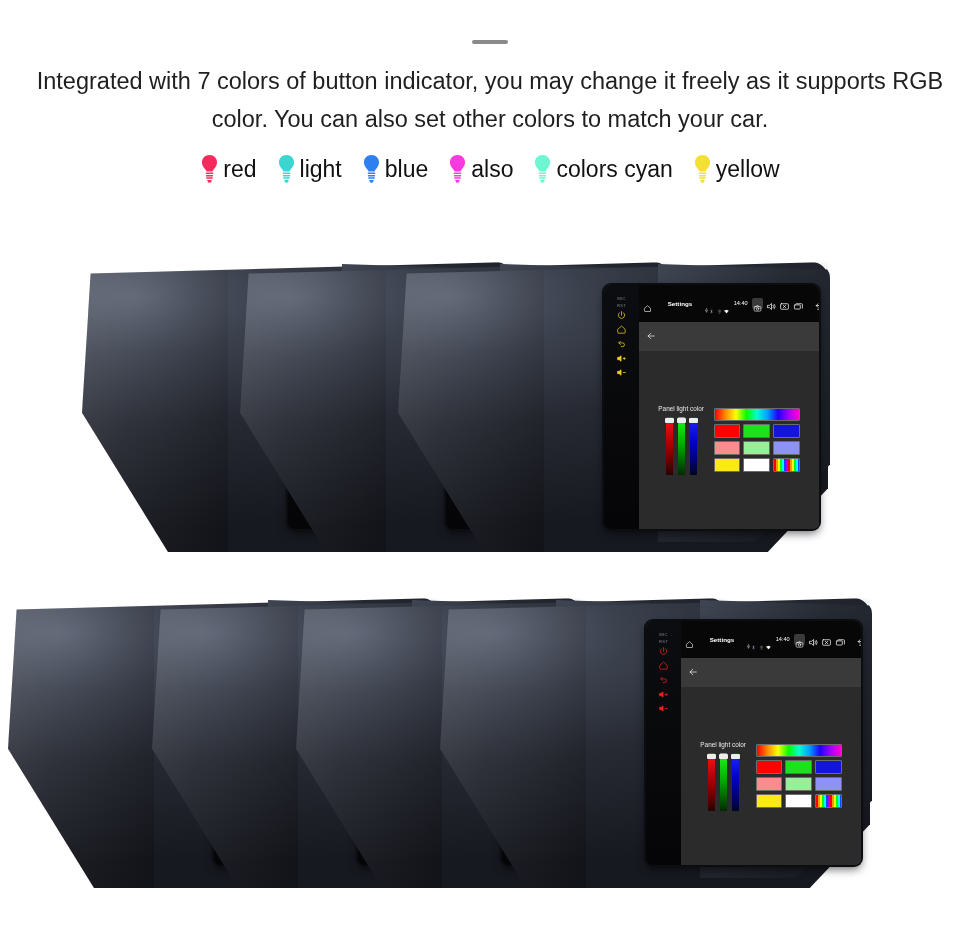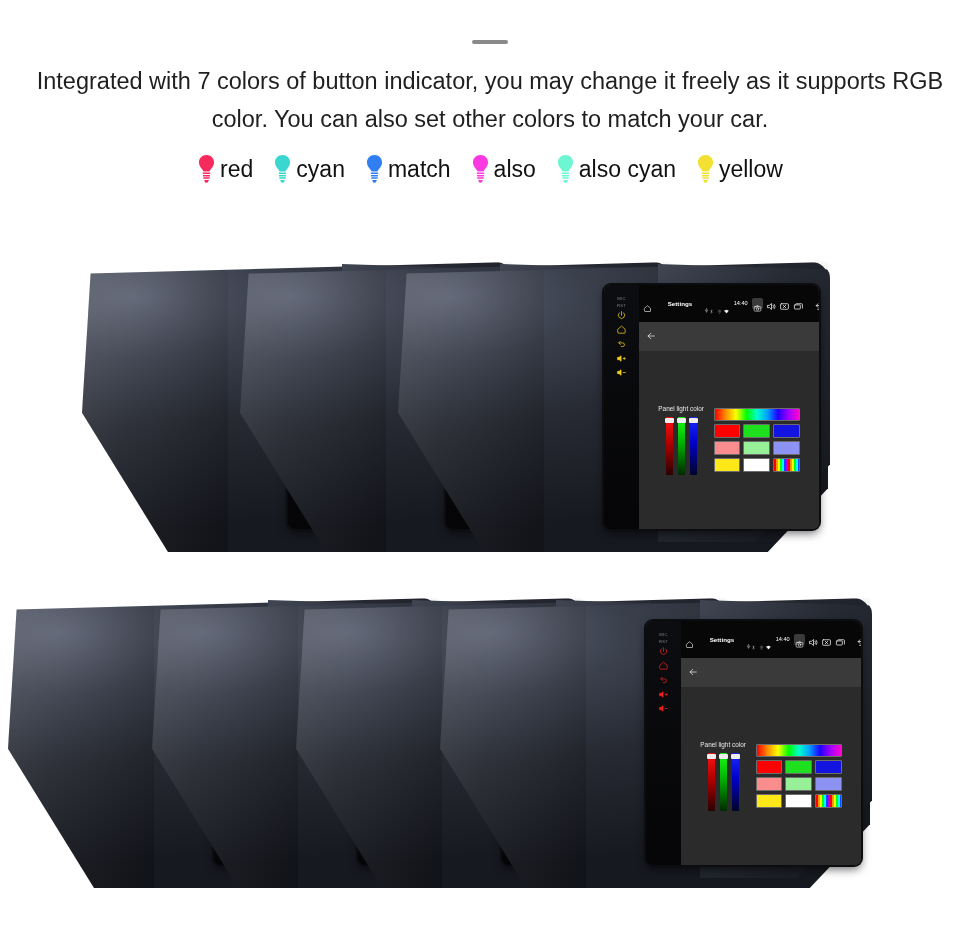--- a/index.html
+++ b/index.html
@@ -260,33 +260,33 @@
     <div class="legend-item">
       <span class="bulb">
        <svg viewBox="0 0 24 34" xmlns="http://www.w3.org/2000/svg">
          <path d="M12 1.2c-5.2 0-8.6 3.9-8.6 8.6 0 3.4 2 5.6 3.4 7.2 1.1 1.2 1.6 2 1.7 3.1h7c.1-1.1.6-1.9 1.7-3.1 1.4-1.6 3.4-3.8 3.4-7.2 0-4.7-3.4-8.6-8.6-8.6z" fill="#3ad6cf"></path>
          <rect x="7.6" y="21.2" width="8.8" height="1.7" rx="0.8" fill="#3ad6cf"></rect>
          <rect x="7.8" y="23.9" width="8.4" height="1.7" rx="0.8" fill="#3ad6cf"></rect>
          <rect x="8.1" y="26.6" width="7.8" height="1.7" rx="0.8" fill="#3ad6cf"></rect>
          <path d="M9.4 29.6h5.2c-.3 2.2-1.3 3.2-2.6 3.2s-2.3-1-2.6-3.2z" fill="#3ad6cf"></path>
        </svg>
      </span>
-     <span class="legend-label">cyan</span>
+     <span class="legend-label">light</span>
     </div>
     <div class="legend-item">
       <span class="bulb">
        <svg viewBox="0 0 24 34" xmlns="http://www.w3.org/2000/svg">
          <path d="M12 1.2c-5.2 0-8.6 3.9-8.6 8.6 0 3.4 2 5.6 3.4 7.2 1.1 1.2 1.6 2 1.7 3.1h7c.1-1.1.6-1.9 1.7-3.1 1.4-1.6 3.4-3.8 3.4-7.2 0-4.7-3.4-8.6-8.6-8.6z" fill="#2f7ff0"></path>
          <rect x="7.6" y="21.2" width="8.8" height="1.7" rx="0.8" fill="#2f7ff0"></rect>
          <rect x="7.8" y="23.9" width="8.4" height="1.7" rx="0.8" fill="#2f7ff0"></rect>
          <rect x="8.1" y="26.6" width="7.8" height="1.7" rx="0.8" fill="#2f7ff0"></rect>
          <path d="M9.4 29.6h5.2c-.3 2.2-1.3 3.2-2.6 3.2s-2.3-1-2.6-3.2z" fill="#2f7ff0"></path>
        </svg>
      </span>
-     <span class="legend-label">match</span>
+     <span class="legend-label">blue</span>
     </div>
     <div class="legend-item">
       <span class="bulb">
        <svg viewBox="0 0 24 34" xmlns="http://www.w3.org/2000/svg">
          <path d="M12 1.2c-5.2 0-8.6 3.9-8.6 8.6 0 3.4 2 5.6 3.4 7.2 1.1 1.2 1.6 2 1.7 3.1h7c.1-1.1.6-1.9 1.7-3.1 1.4-1.6 3.4-3.8 3.4-7.2 0-4.7-3.4-8.6-8.6-8.6z" fill="#fa39e0"></path>
          <rect x="7.6" y="21.2" width="8.8" height="1.7" rx="0.8" fill="#fa39e0"></rect>
          <rect x="7.8" y="23.9" width="8.4" height="1.7" rx="0.8" fill="#fa39e0"></rect>
          <rect x="8.1" y="26.6" width="7.8" height="1.7" rx="0.8" fill="#fa39e0"></rect>
          <path d="M9.4 29.6h5.2c-.3 2.2-1.3 3.2-2.6 3.2s-2.3-1-2.6-3.2z" fill="#fa39e0"></path>
        </svg>
@@ -296,21 +296,21 @@
     <div class="legend-item">
       <span class="bulb">
        <svg viewBox="0 0 24 34" xmlns="http://www.w3.org/2000/svg">
          <path d="M12 1.2c-5.2 0-8.6 3.9-8.6 8.6 0 3.4 2 5.6 3.4 7.2 1.1 1.2 1.6 2 1.7 3.1h7c.1-1.1.6-1.9 1.7-3.1 1.4-1.6 3.4-3.8 3.4-7.2 0-4.7-3.4-8.6-8.6-8.6z" fill="#6ef5d2"></path>
          <rect x="7.6" y="21.2" width="8.8" height="1.7" rx="0.8" fill="#6ef5d2"></rect>
          <rect x="7.8" y="23.9" width="8.4" height="1.7" rx="0.8" fill="#6ef5d2"></rect>
          <rect x="8.1" y="26.6" width="7.8" height="1.7" rx="0.8" fill="#6ef5d2"></rect>
          <path d="M9.4 29.6h5.2c-.3 2.2-1.3 3.2-2.6 3.2s-2.3-1-2.6-3.2z" fill="#6ef5d2"></path>
        </svg>
      </span>
-     <span class="legend-label">also cyan</span>
+     <span class="legend-label">colors cyan</span>
     </div>
     <div class="legend-item">
       <span class="bulb">
        <svg viewBox="0 0 24 34" xmlns="http://www.w3.org/2000/svg">
          <path d="M12 1.2c-5.2 0-8.6 3.9-8.6 8.6 0 3.4 2 5.6 3.4 7.2 1.1 1.2 1.6 2 1.7 3.1h7c.1-1.1.6-1.9 1.7-3.1 1.4-1.6 3.4-3.8 3.4-7.2 0-4.7-3.4-8.6-8.6-8.6z" fill="#f2e033"></path>
          <rect x="7.6" y="21.2" width="8.8" height="1.7" rx="0.8" fill="#f2e033"></rect>
          <rect x="7.8" y="23.9" width="8.4" height="1.7" rx="0.8" fill="#f2e033"></rect>
          <rect x="8.1" y="26.6" width="7.8" height="1.7" rx="0.8" fill="#f2e033"></rect>
          <path d="M9.4 29.6h5.2c-.3 2.2-1.3 3.2-2.6 3.2s-2.3-1-2.6-3.2z" fill="#f2e033"></path>
        </svg>

